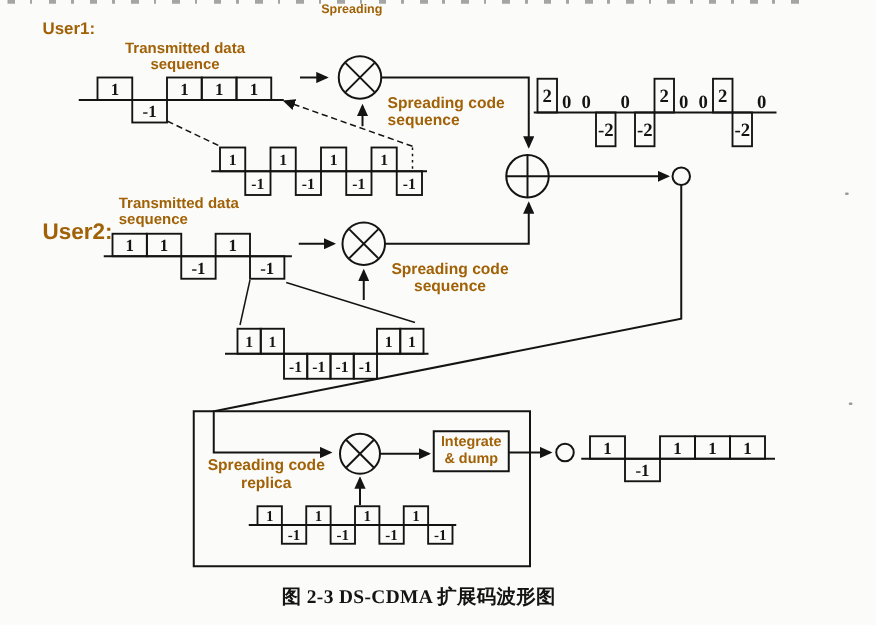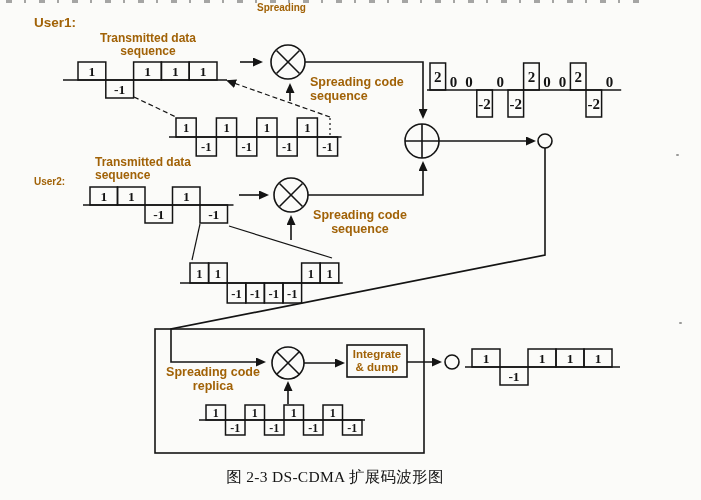--- a/index.html
+++ b/index.html
@@ -6,21 +6,21 @@
   body{background:#dddddd}
   #page{position:relative;width:701px;height:500px;background:#fbfbf9;overflow:hidden;
         font-family:"Liberation Sans",sans-serif;color:#141414}
   #diagram{position:absolute;left:0;top:0}
   .lbl{position:absolute;font-weight:bold;color:#a16207;white-space:pre-line;line-height:1.1}
   .center{text-align:center}
   #top-frag{position:absolute;left:6px;top:0;width:634px;height:3px;opacity:.45;
     background:repeating-linear-gradient(90deg,#3c3c3c 0 6px,transparent 6px 18px,#3c3c3c 18px 20px,transparent 20px 33px)}
   #integrate-label{display:flex;align-items:center;justify-content:center;text-align:center;line-height:1.12}
   #caption{position:absolute;font-family:"Liberation Serif","DejaVu Serif",serif;
-           font-weight:normal;font-size:15.5px;letter-spacing:.3px}
+           font-weight:bold;font-size:15.5px;letter-spacing:.3px}
   .speck{position:absolute;width:3px;height:2px;background:#9a9a98;border-radius:1px}
 </style>
 </head>
 <body>
 
 <div id="page">
 
   <div id="top-frag"></div>
 
   <svg id="diagram" width="701" height="500" viewBox="0 0 701 500">
@@ -206,21 +206,21 @@
       </g>
   </svg>
 
   <div class="lbl" style="left:34px;top:16px;font-size:13.5px">User1:</div>
   <div class="lbl center" style="left:92px;top:32px;width:112px;font-size:12px">Transmitted data
 sequence</div>
   <div class="lbl" style="left:257px;top:2px;font-size:10px">Spreading</div>
   <div class="lbl" style="left:310px;top:76px;font-size:12.5px">Spreading code
 sequence</div>
 
-  <div class="lbl" style="left:34px;top:176px;font-size:10px">User2:</div>
+  <div class="lbl" style="left:34px;top:176px;font-size:18px">User2:</div>
   <div class="lbl" style="left:95px;top:156px;font-size:12px">Transmitted data
 sequence</div>
   <div class="lbl center" style="left:312px;top:209px;width:96px;font-size:12.5px">Spreading code
 sequence</div>
 
   <div class="lbl center" style="left:164px;top:366px;width:98px;font-size:12.5px">Spreading code
 replica</div>
   <div class="lbl" id="integrate-label" style="left:347px;top:345px;width:60px;height:32px;font-size:11.5px">Integrate
 &amp; dump</div>
 

